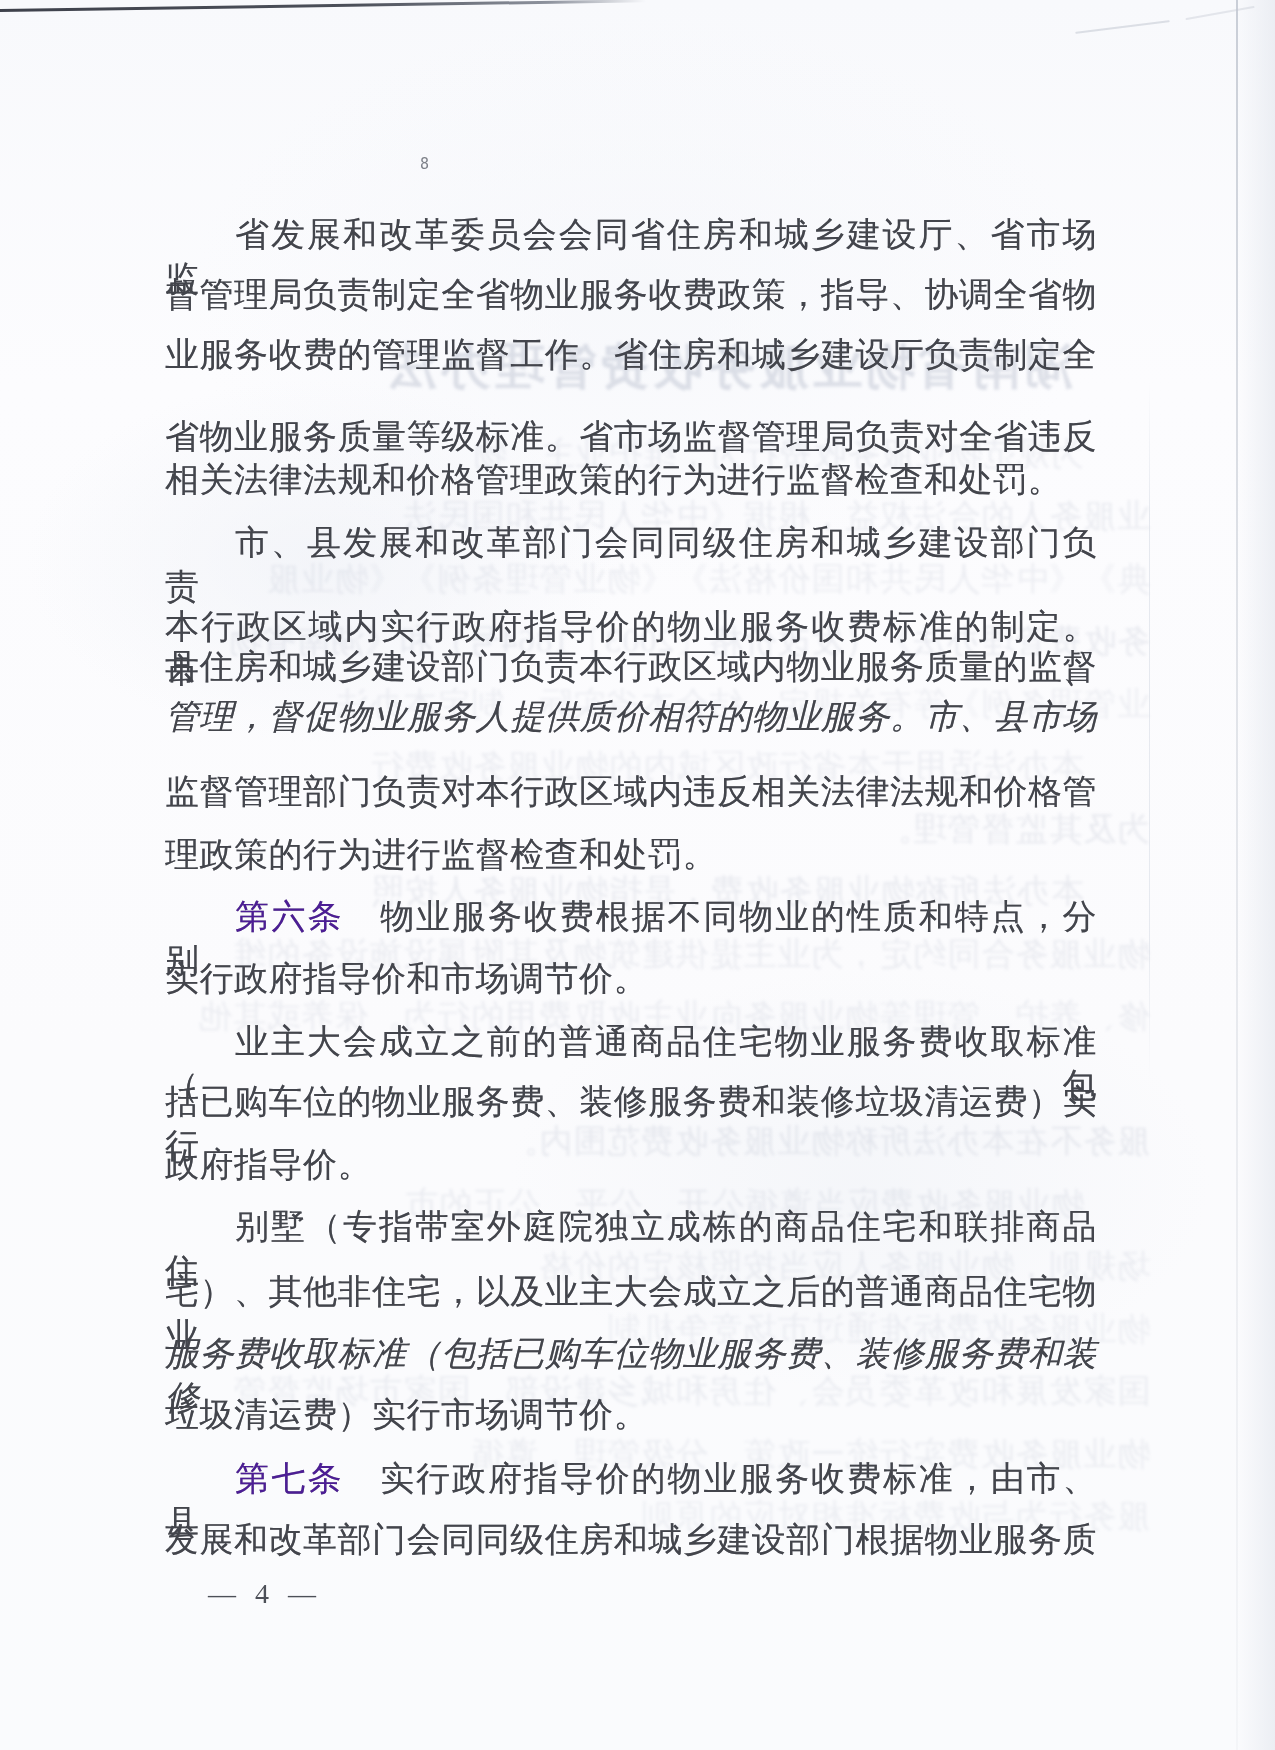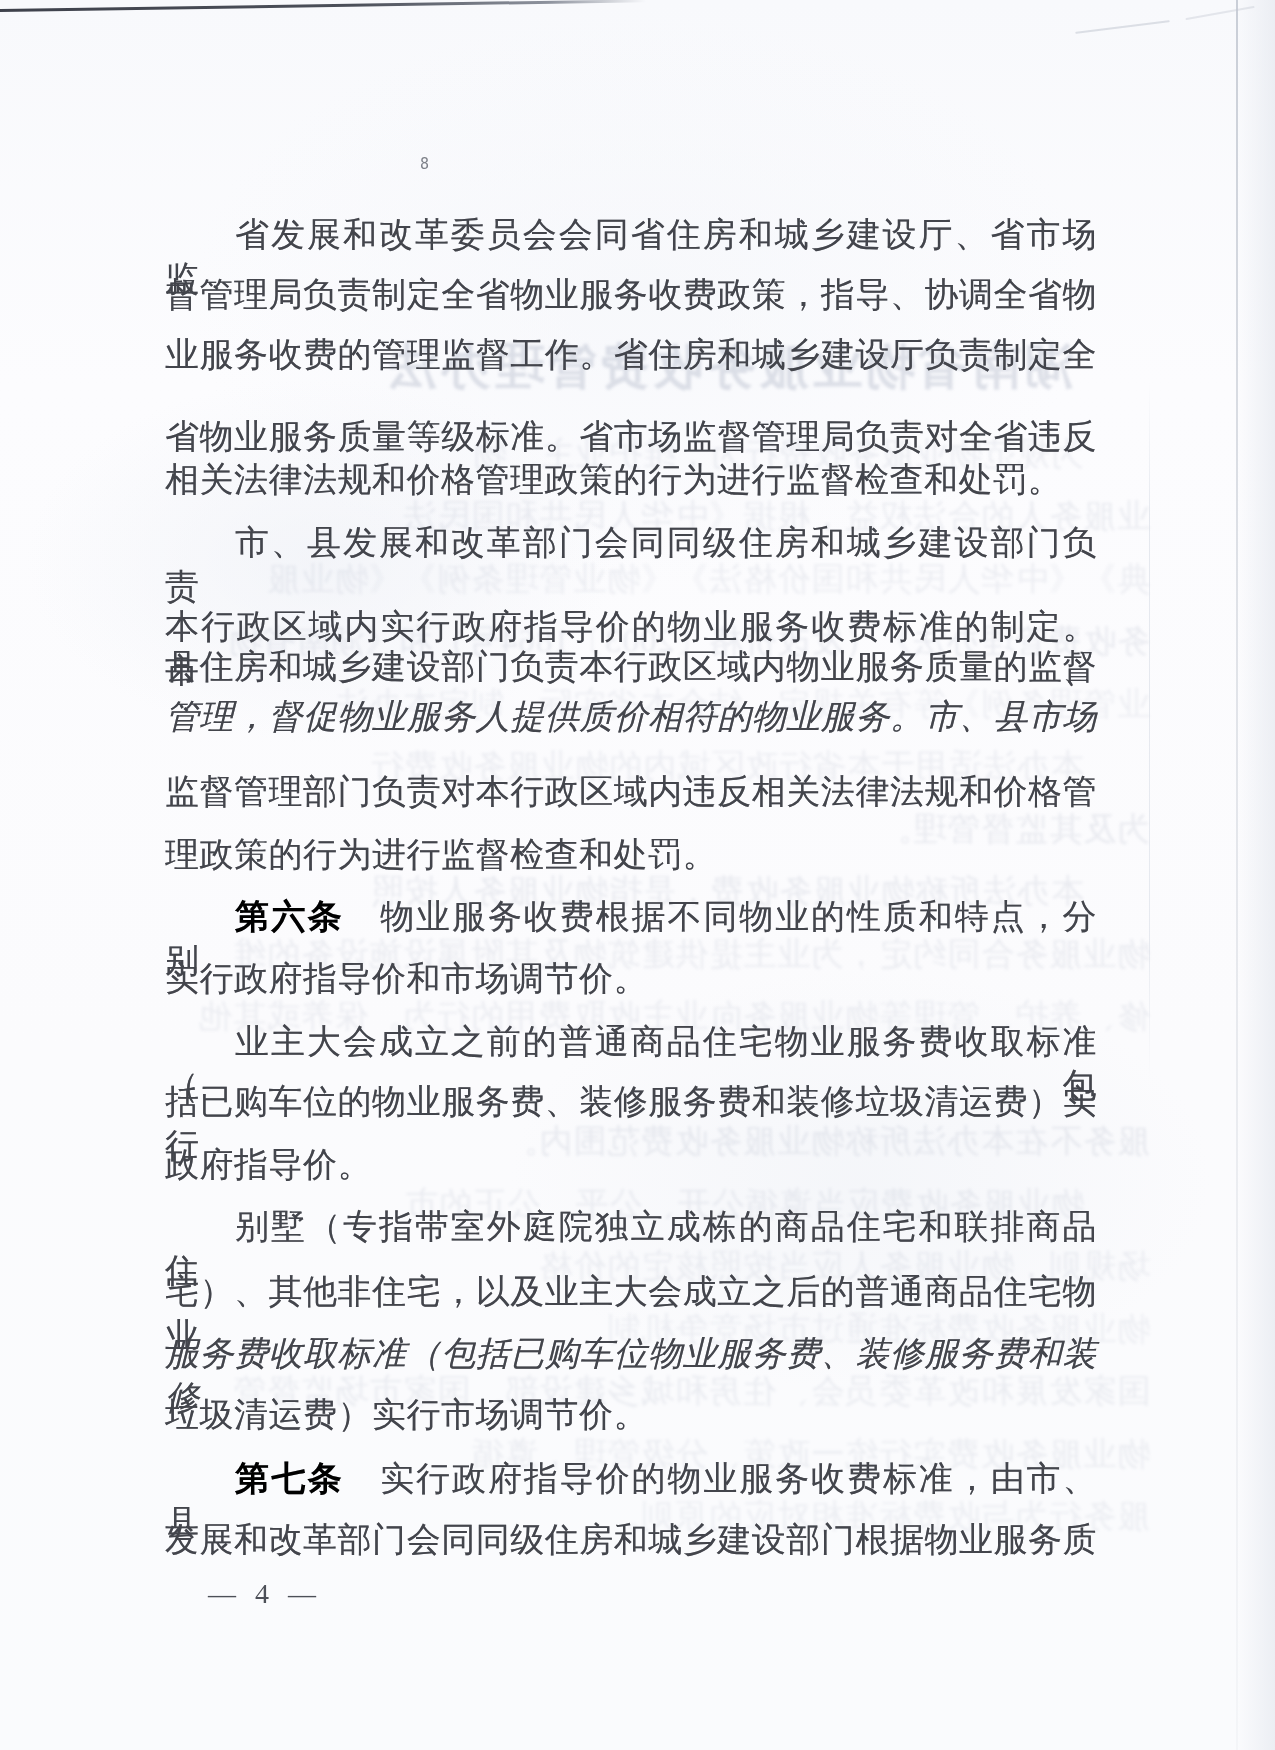--- a/index.html
+++ b/index.html
@@ -40,21 +40,21 @@
   }
   
   .line{
     position:absolute;left:165px;width:932px;height:44px;line-height:44px;
     font-size:34px;color:#43454c;letter-spacing:0.5px;
     text-shadow:0 0 0.6px rgba(67,69,76,.55);
     white-space:nowrap;
   }
   .line.justify{white-space:normal;text-align:justify;text-align-last:justify;}
   .line.indent{text-indent:70px;}
-  .line b{font-weight:bold;color:#000000;letter-spacing:1px;}
+  .line b{font-weight:normal;color:#4c1d95;letter-spacing:1px;}
   
   .page-number{
     position:absolute;left:208px;top:1578px;font-size:28px;color:#4d5058;
     letter-spacing:6px;
   }
   
   .ghost{
     position:absolute;left:190px;width:960px;height:48px;line-height:48px;
     font-size:33px;color:#7e88a2;transform:scaleX(-1);
     filter:blur(1.6px);white-space:nowrap;overflow:hidden;

